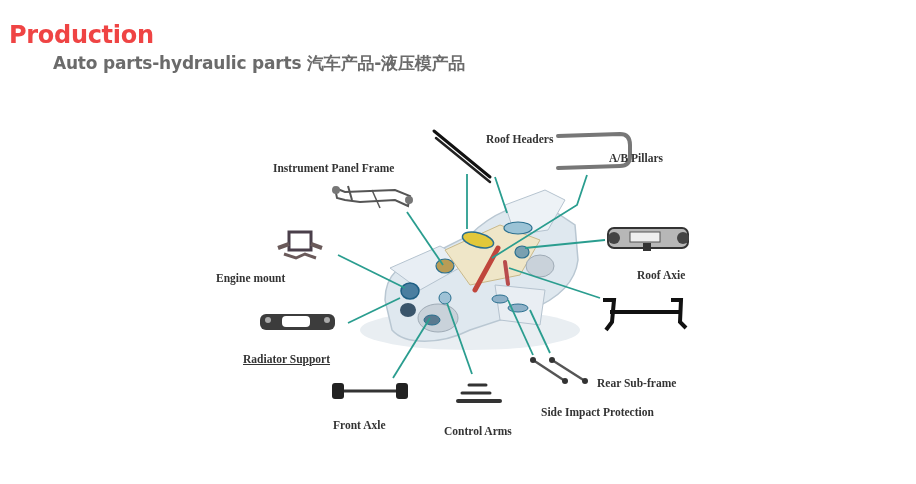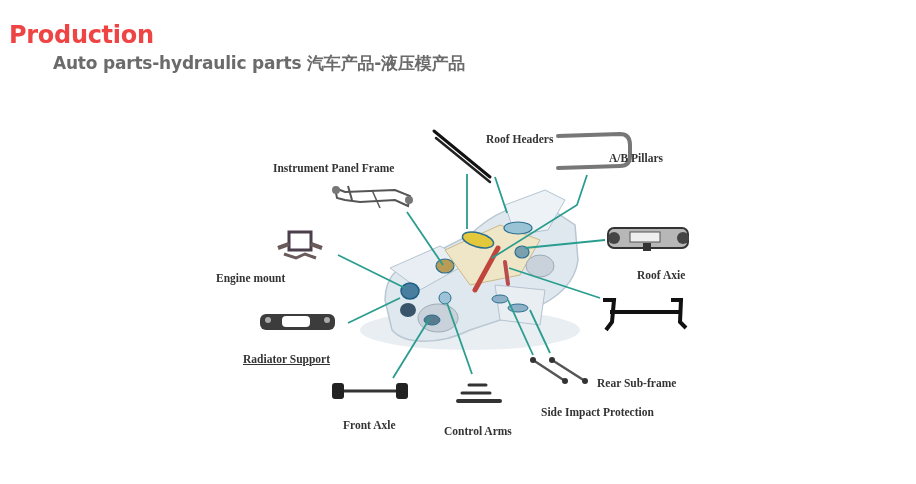--- a/index.html
+++ b/index.html
@@ -120,15 +120,15 @@
   </g>
 </svg>
 
 <div class="lbl" style="left:466px; top:133px;margin-left:20px;">Roof Headers</div>
 <div class="lbl" style="left:609px; top:152px;">A/B Pillars</div>
 <div class="lbl" style="left:273px; top:162px;">Instrument Panel Frame</div>
 <div class="lbl" style="left:216px; top:272px;">Engine mount</div>
 <div class="lbl" style="left:637px; top:269px;">Roof Axie</div>
 <div class="lbl" style="left:243px; top:353px;text-decoration:underline;">Radiator Support</div>
 <div class="lbl" style="left:597px; top:349px;margin-top:28px;">Rear Sub-frame</div>
-<div class="lbl" style="left:333px; top:419px;margin-left:10px;">Front Axle</div>
+<div class="lbl" style="left:333px; top:419px;">Front Axle</div>
 <div class="lbl" style="left:444px; top:425px;">Control Arms</div>
 <div class="lbl" style="left:541px; top:406px;">Side Impact Protection</div>
 
 </body></html>

